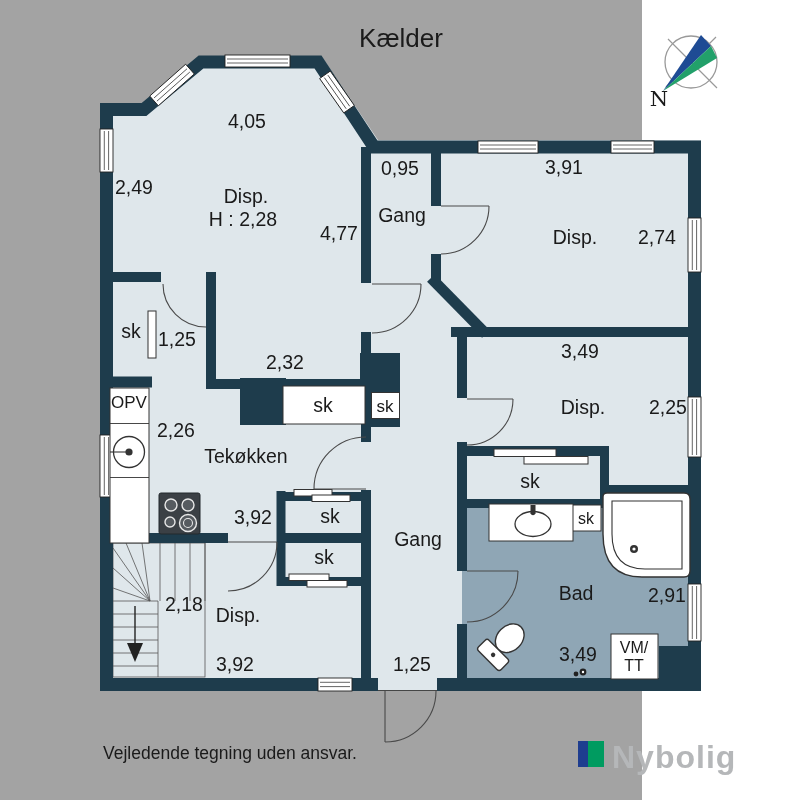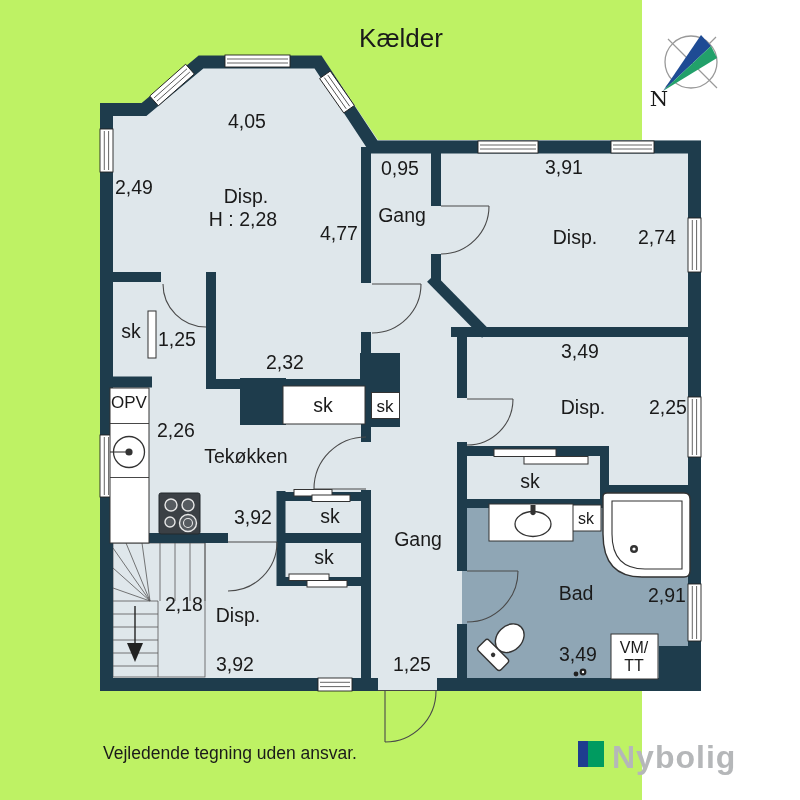--- a/index.html
+++ b/index.html
@@ -1,16 +1,16 @@
 <!DOCTYPE html>
 <html><head>
 <meta charset="utf-8">
 <style>
   html,body{margin:0;padding:0;background:#fff;}
-  .page{width:642px;height:800px;position:relative;background:#bef264;font-family:"Liberation Sans",sans-serif;}
+  .page{width:642px;height:800px;position:relative;background:#a3a3a3;font-family:"Liberation Sans",sans-serif;}
   svg{display:block;}
   text{font-family:"Liberation Sans",sans-serif;fill:#1a1a1a;}
   .dim{font-size:19.5px;}
   .room{font-size:19.5px;}
   .small{font-size:17px;}
   .tiny{font-size:16px;}
   .title{font-size:26px;}
   .serif{font-family:"DejaVu Serif","Liberation Serif",serif;font-size:21px;}
   .footer{font-size:17.5px;}
   .brand{font-size:32px;font-weight:bold;fill:#b5b7b9;letter-spacing:1px;}

